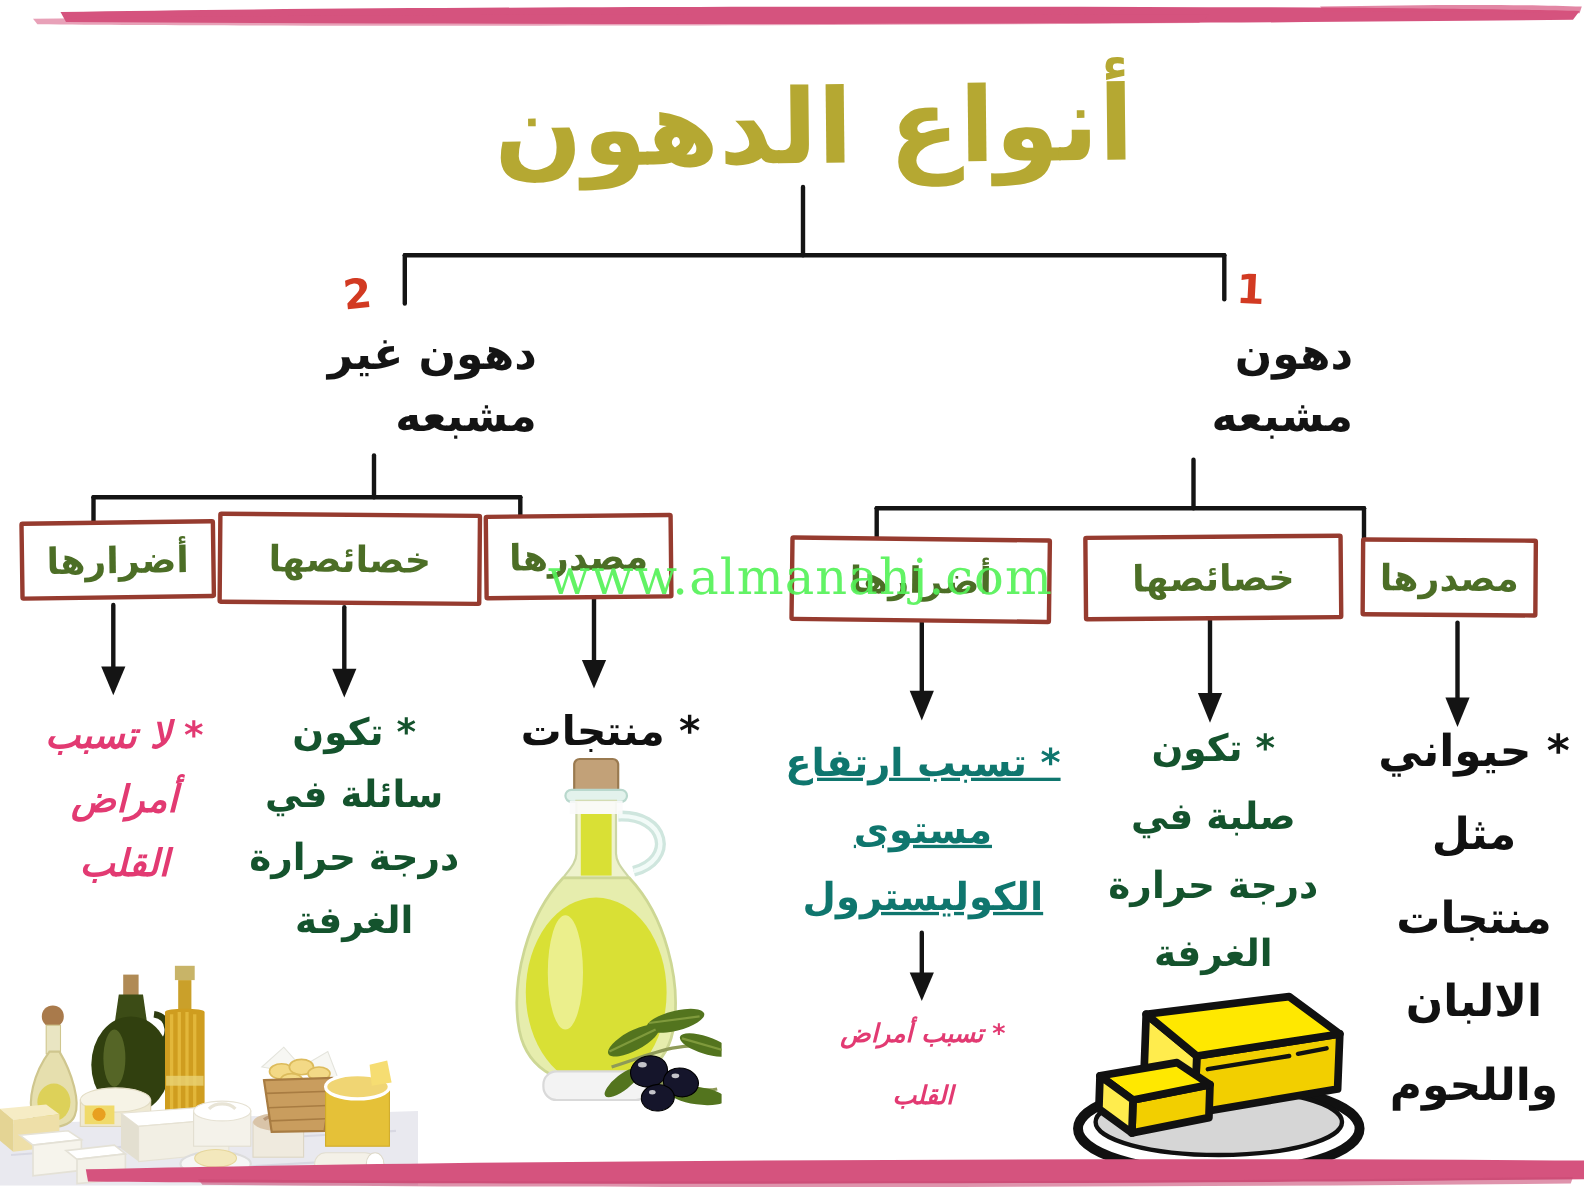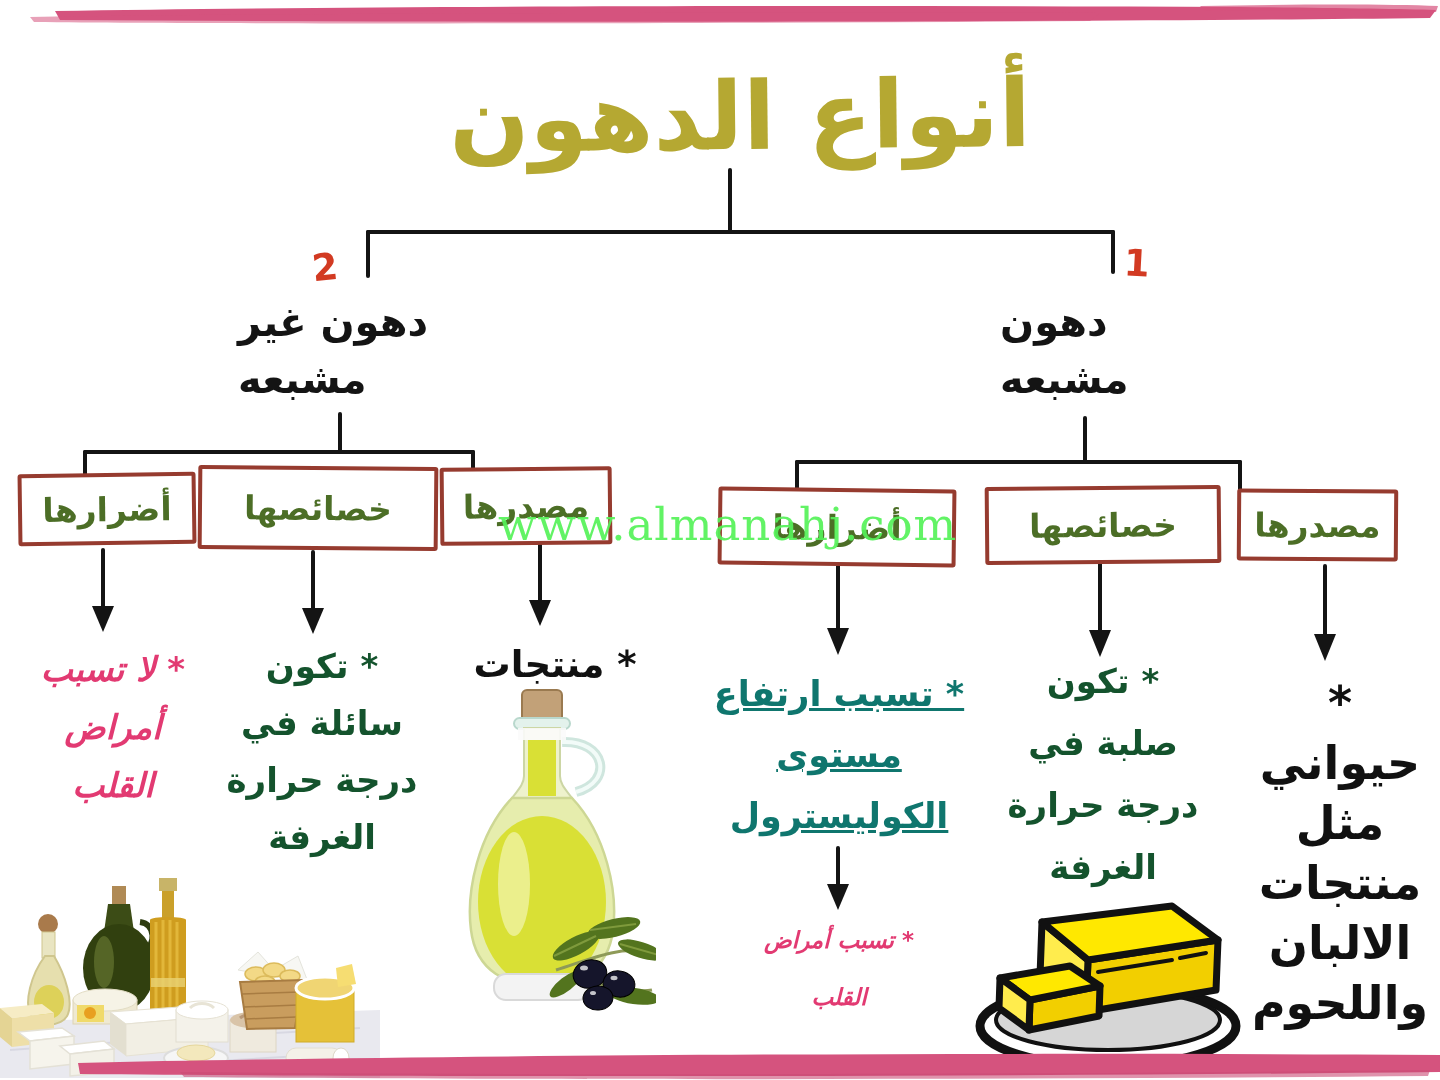--- a/index.html
+++ b/index.html
@@ -11,21 +11,21 @@
   .abs{position:absolute;}
   .page-title{
     position:absolute;left:400px;top:42px;width:680px;height:150px;
     text-align:center;font-size:94px;font-weight:bold;color:#b5a832;
     direction:rtl;line-height:150px;transform:rotate(-0.6deg);
   }
   .branch-num{
     position:absolute;font-size:37px;font-weight:bold;color:#d23a22;
   }
   .branch-title{
-    position:absolute;text-align:left;font-weight:bold;color:#141414;
+    position:absolute;text-align:right;font-weight:bold;color:#141414;
     font-size:40px;line-height:57px;white-space:pre-line;direction:rtl;
   }
   .box{
     position:absolute;background:#fff;border:4px solid #963b2f;border-radius:3px;
     display:flex;align-items:center;justify-content:center;
     color:#4c6e26;font-weight:bold;font-size:33px;direction:rtl;z-index:2;
   }
   .note{
     position:absolute;text-align:center;font-weight:bold;white-space:pre-line;
     direction:rtl;z-index:2;
@@ -126,21 +126,21 @@
 
   <div class="note red" style="left:688px;top:664px;width:302px;font-size:35px;line-height:61px">* تسبب ارتفاع
 مستوى
 الكوليسترول</div>
   <div class="note pink" style="left:688px;top:912px;width:302px;font-size:23px;line-height:57px">* تسبب أمراض
 القلب</div>
   <div class="note blue" style="left:1000px;top:650px;width:206px;font-size:34px;line-height:62px">* تكون
 صلبة في
 درجة حرارة
 الغرفة</div>
-  <div class="note black" style="left:1252px;top:673px;width:176px;font-size:46px;line-height:60px">* حيواني
+  <div class="note black" style="left:1252px;top:645px;width:176px;font-size:40px;line-height:76px">* حيواني
 مثل
 منتجات
 الالبان
 واللحوم</div>
 
   <svg class="abs" style="left:438px;top:684px;z-index:2" width="218" height="334" viewBox="0 0 218 334">
 
     <rect x="84" y="6" width="40" height="32" rx="5" fill="#c2a178" stroke="#9a7a50" stroke-width="2"></rect>
 
     <rect x="76" y="34" width="56" height="11" rx="5.5" fill="#e3f2ec" stroke="#b9d8cd" stroke-width="2"></rect>

